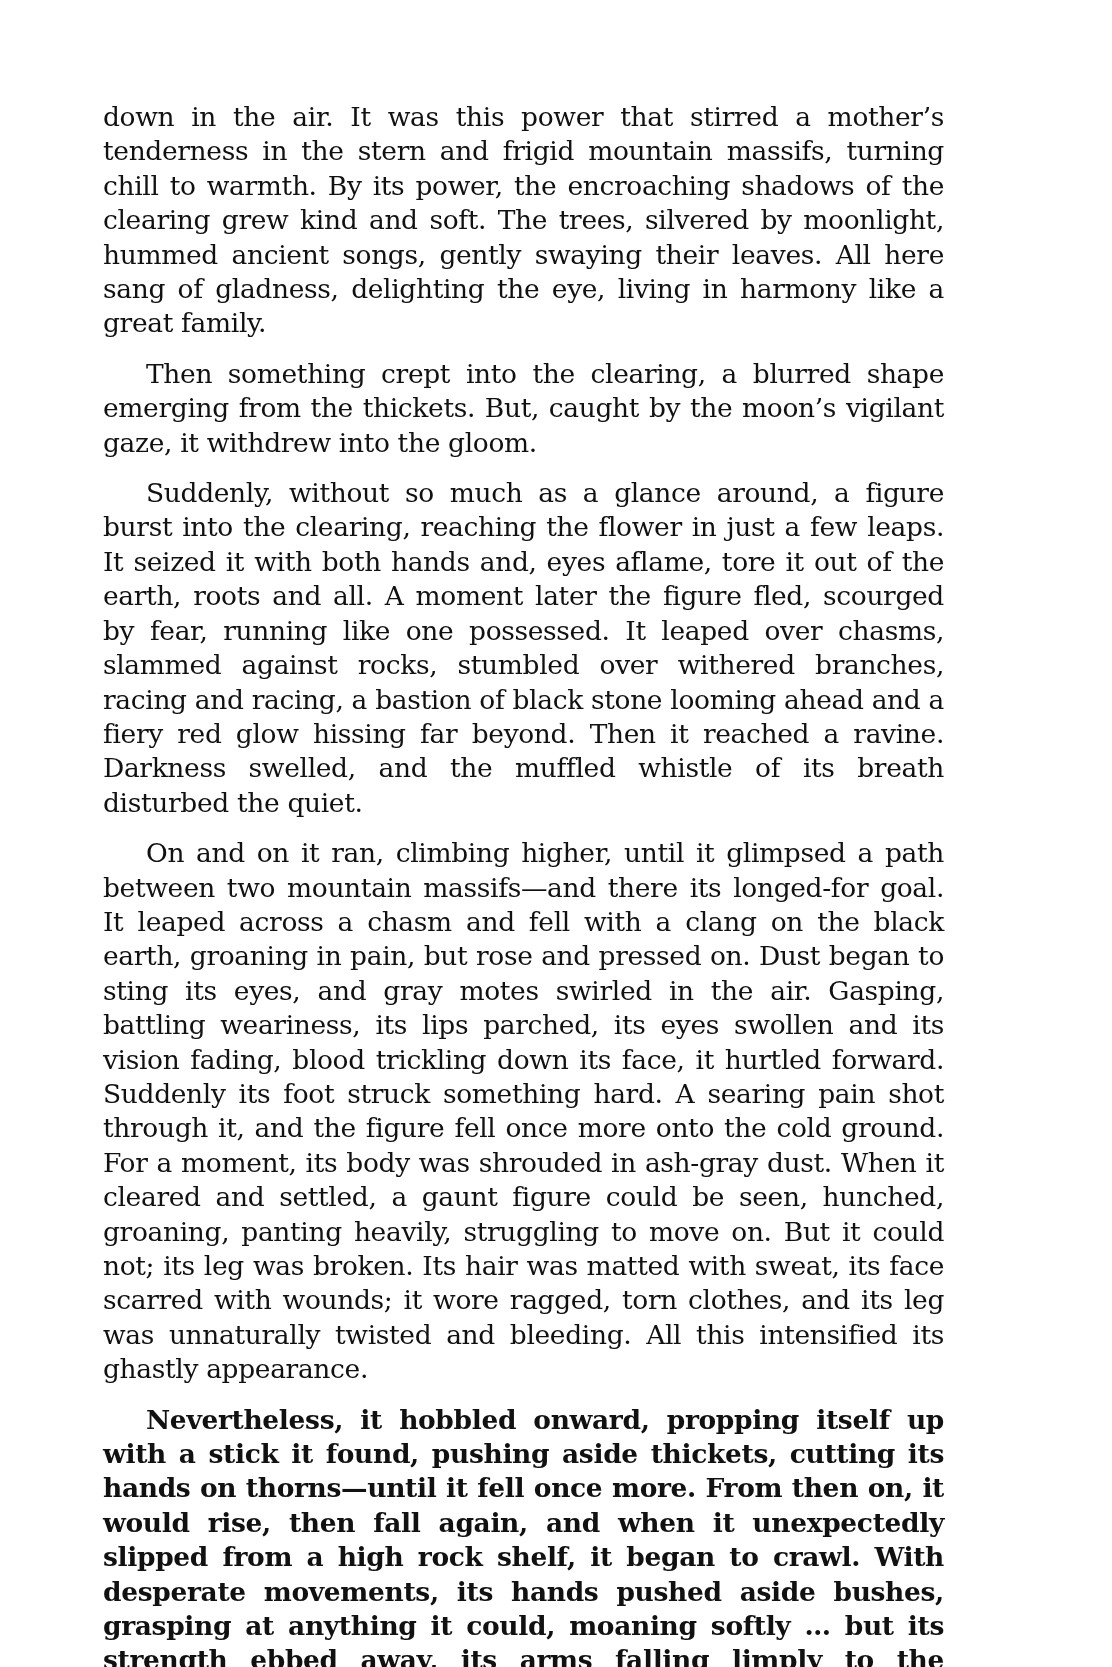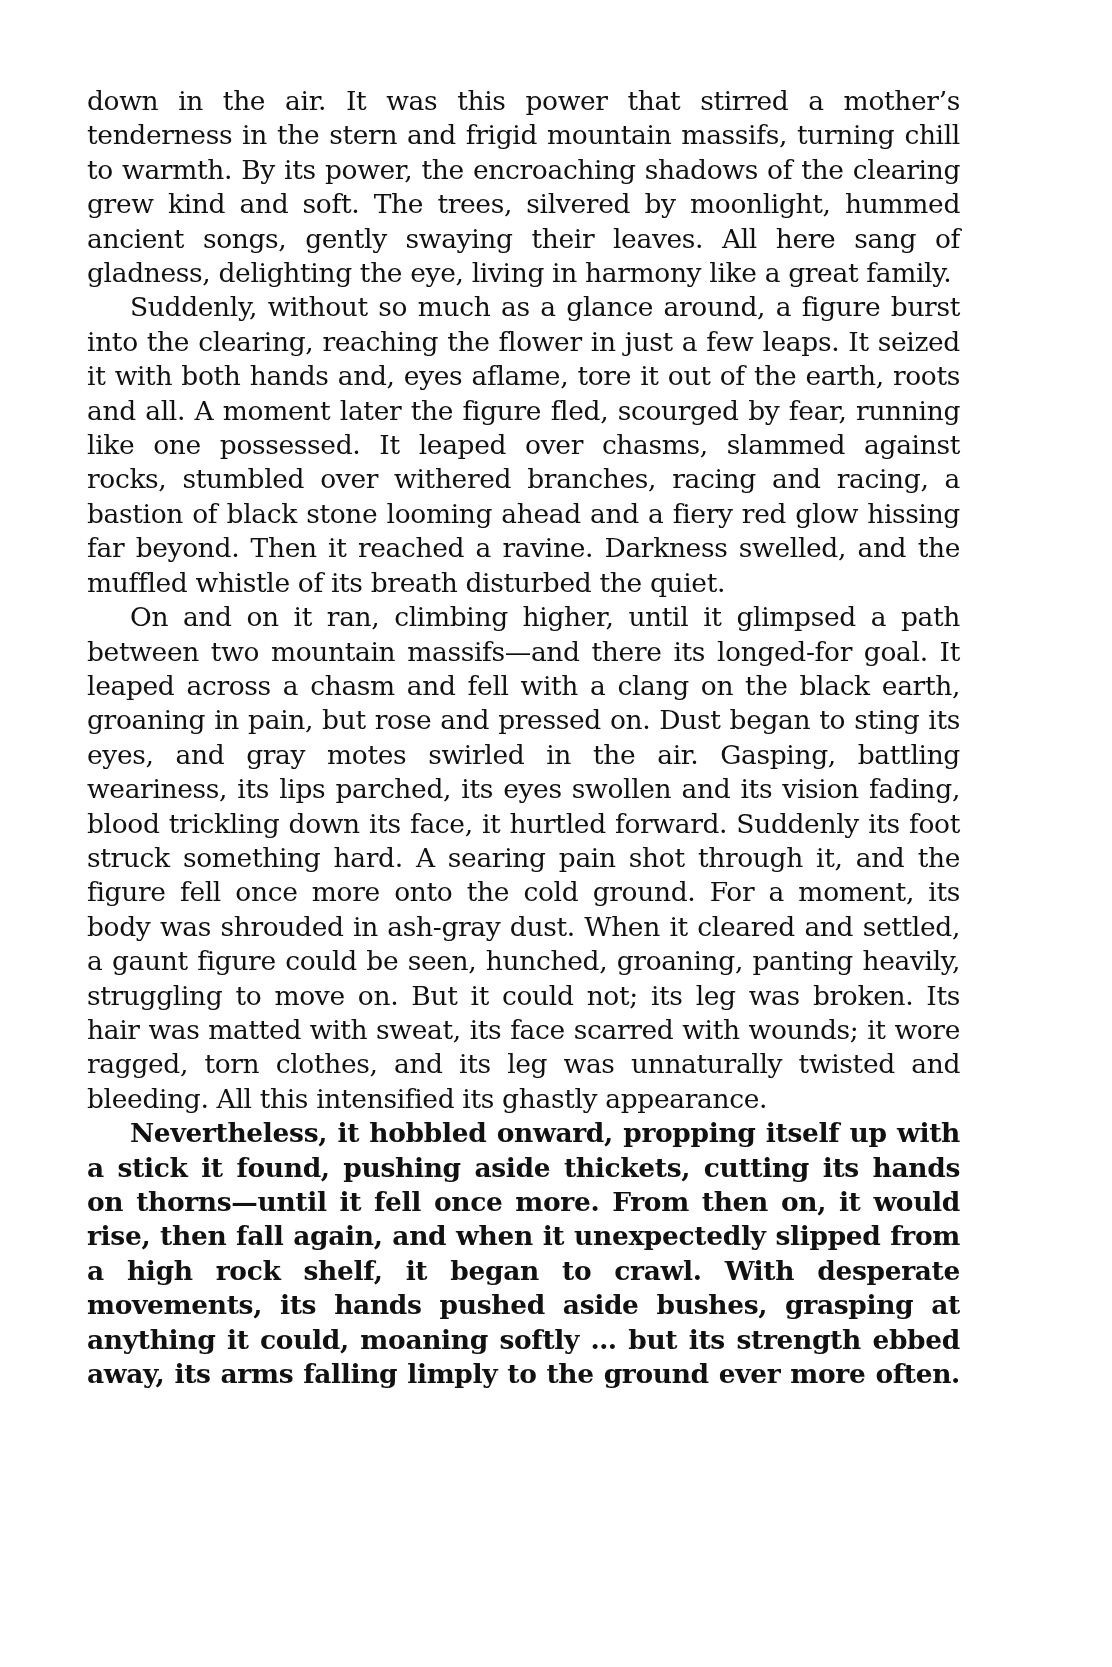--- a/index.html
+++ b/index.html
@@ -21,32 +21,33 @@
       font-family: "DejaVu Serif", "Liberation Serif", serif;
       font-size: 26.5px;
       line-height: 34.4px;
       color: #111111;
       text-align: justify;
       hyphens: none;
       letter-spacing: -0.35px;
       word-spacing: 0px;
     }
     .page p {
-      margin: 0;
+      margin: 16px;
       text-indent: 43px;
     }
     .page p.first {
       text-indent: 0;
     }
     .page p.last {
       text-align-last: justify;
       font-weight: bold;
     }
   </style>
 </head>
 <body>
 
 <div class="page">
   <p class="first">down in the air. It was this power that stirred a mother’s tenderness in the stern and frigid mountain massifs, turning chill to warmth. By its power, the encroaching shadows of the clearing grew kind and soft. The trees, silvered by moonlight, hummed ancient songs, gently swaying their leaves. All here sang of gladness, delighting the eye, living in harmony like a great family.</p>
+  <p>Then something crept into the clearing, a blurred shape emerging from the thickets. But, caught by the moon’s vigilant gaze, it withdrew into the gloom.</p>
   <p>Suddenly, without so much as a glance around, a figure burst into the clearing, reaching the flower in just a few leaps. It seized it with both hands and, eyes aflame, tore it out of the earth, roots and all. A moment later the figure fled, scourged by fear, running like one possessed. It leaped over chasms, slammed against rocks, stumbled over withered branches, racing and racing, a bastion of black stone looming ahead and a fiery red glow hissing far beyond. Then it reached a ravine. Darkness swelled, and the muffled whistle of its breath disturbed the quiet.</p>
   <p>On and on it ran, climbing higher, until it glimpsed a path between two mountain massifs—and there its longed-for goal. It leaped across a chasm and fell with a clang on the black earth, groaning in pain, but rose and pressed on. Dust began to sting its eyes, and gray motes swirled in the air. Gasping, battling weariness, its lips parched, its eyes swollen and its vision fading, blood trickling down its face, it hurtled forward. Suddenly its foot struck something hard. A searing pain shot through it, and the figure fell once more onto the cold ground. For a moment, its body was shrouded in ash-gray dust. When it cleared and settled, a gaunt figure could be seen, hunched, groaning, panting heavily, struggling to move on. But it could not; its leg was broken. Its hair was matted with sweat, its face scarred with wounds; it wore ragged, torn clothes, and its leg was unnaturally twisted and bleeding. All this intensified its ghastly appearance.</p>
   <p class="last">Nevertheless, it hobbled onward, propping itself up with a stick it found, pushing aside thickets, cutting its hands on thorns—until it fell once more. From then on, it would rise, then fall again, and when it unexpectedly slipped from a high rock shelf, it began to crawl. With desperate movements, its hands pushed aside bushes, grasping at anything it could, moaning softly … but its strength ebbed away, its arms falling limply to the ground ever more often.</p>
 </div>
 
 </body></html>

